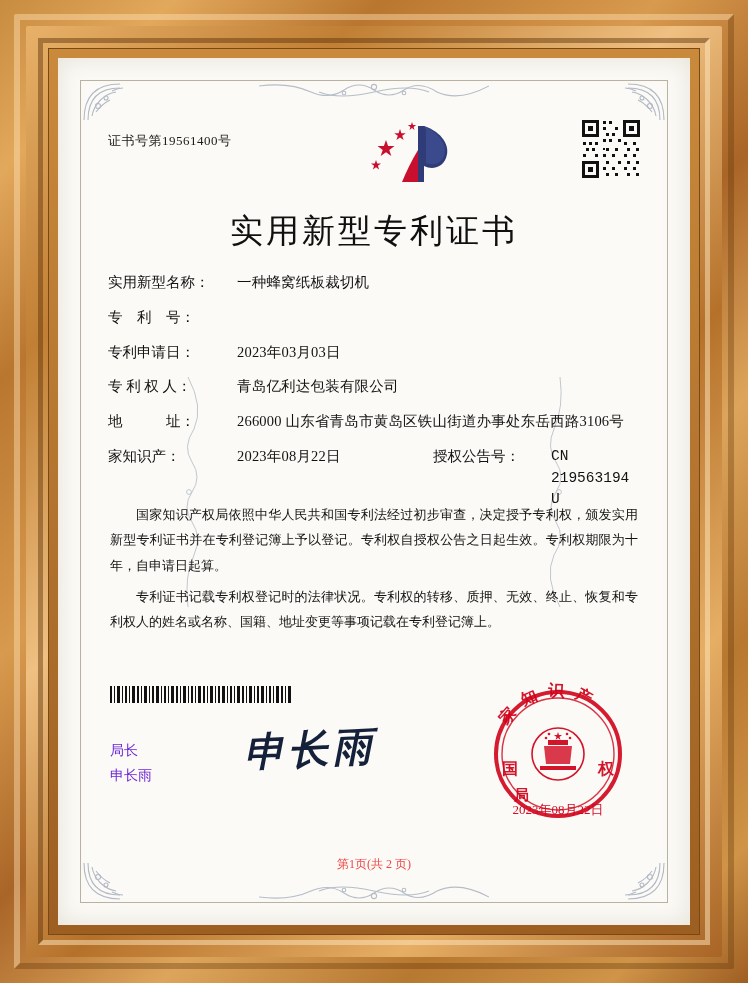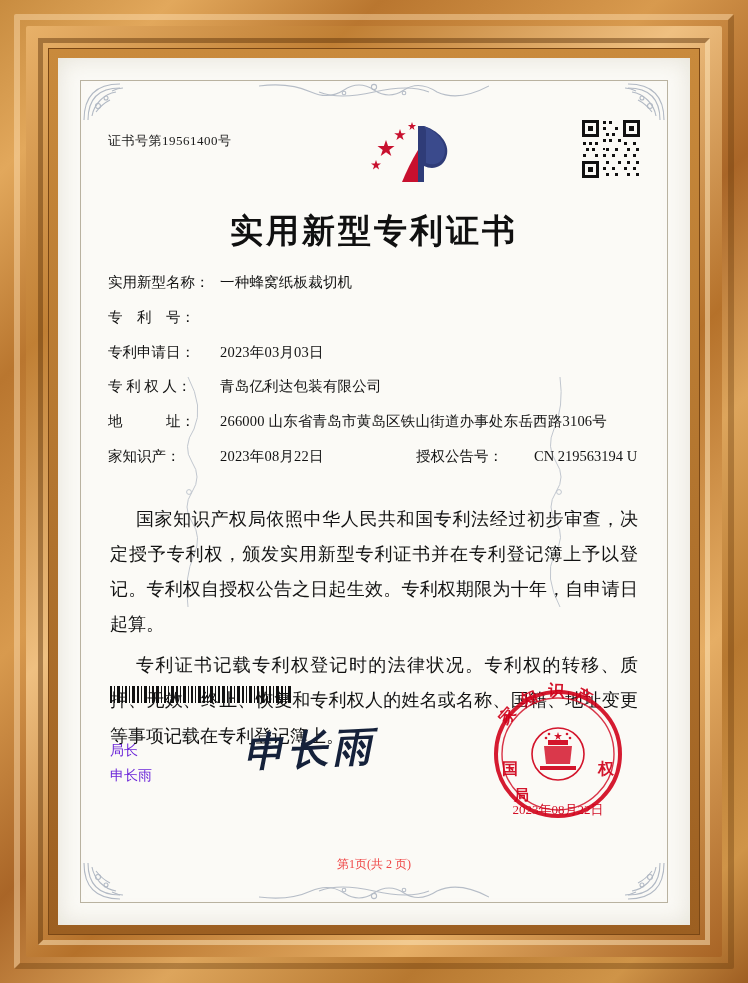--- a/index.html
+++ b/index.html
@@ -147,21 +147,21 @@
     right: 2px; top: 14px;
     width: 62px; height: 62px;
   }
 
   .title {
     position: absolute;
     left: 0; top: 105px;
     width: 540px;
     text-align: center;
     font-size: 33px;
-    font-weight: bold;
+    font-weight: normal;
     letter-spacing: 3px;
     color: #101010;
     font-family: "Liberation Serif", serif;
   }
 
   .fields {
     position: absolute;
     left: 4px; top: 168px;
     width: 536px;
   }
@@ -175,35 +175,36 @@
   }
   .field-label {
     width: 112px;
     flex: 0 0 112px;
     letter-spacing: 0px;
     white-space: pre;
   }
   .field-value {
     flex: 1;
     letter-spacing: 0.2px;
+    margin-left: 17px;
   }
   .field-row.two-col .field-label { width: 112px; flex: 0 0 112px; }
   .field-row.two-col .field-value { flex: 0 0 196px; }
   .field-label-2 {
     width: 118px;
     flex: 0 0 118px;
     white-space: pre;
   }
-  .field-value-2 { flex: 1; }
+  .field-value-2 { flex: 1; font-family: Liberation Mono, monospace; }
 
   .paragraphs {
     position: absolute;
     left: 6px; top: 398px;
     width: 528px;
-    font-size: 18px;
+    font-size: 13px;
     line-height: 1.95;
     color: #121212;
     text-align: justify;
   }
   .paragraphs p {
     margin: 0 0 6px 0;
     text-indent: 26px;
   }
 
   .barcode {

